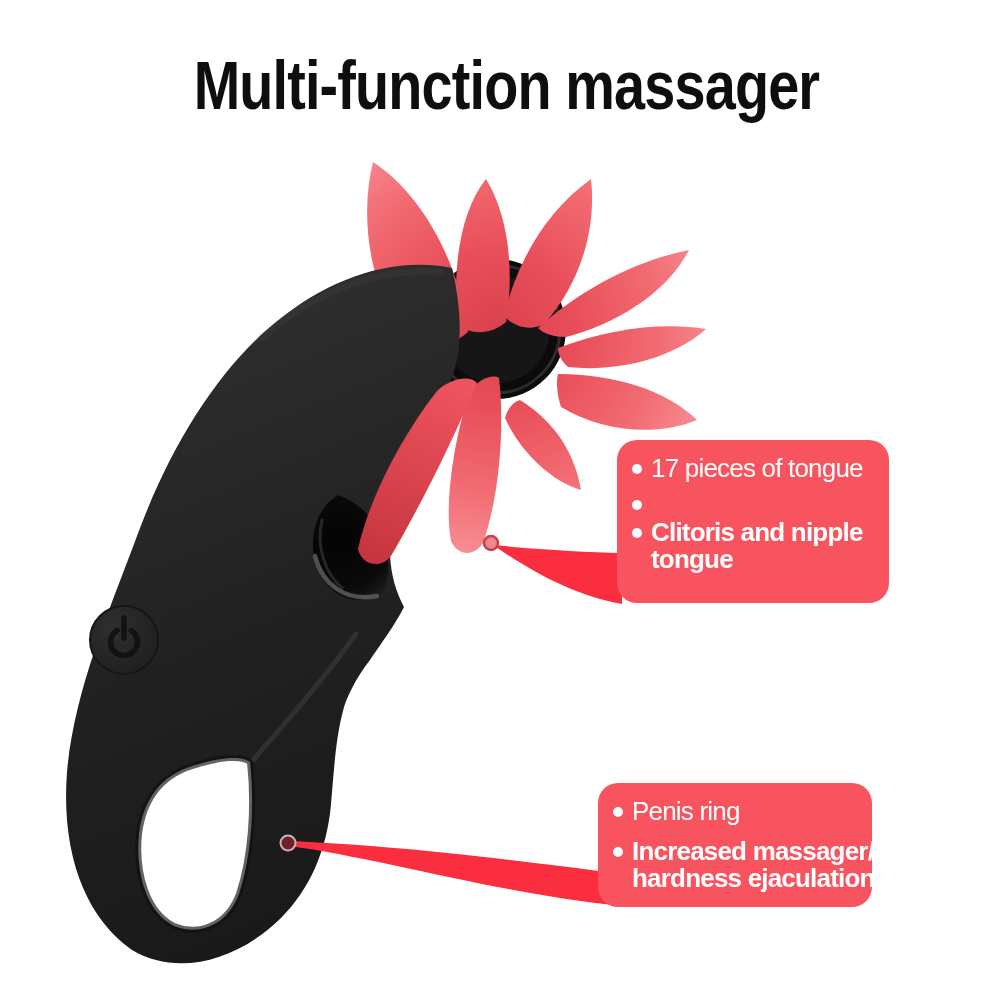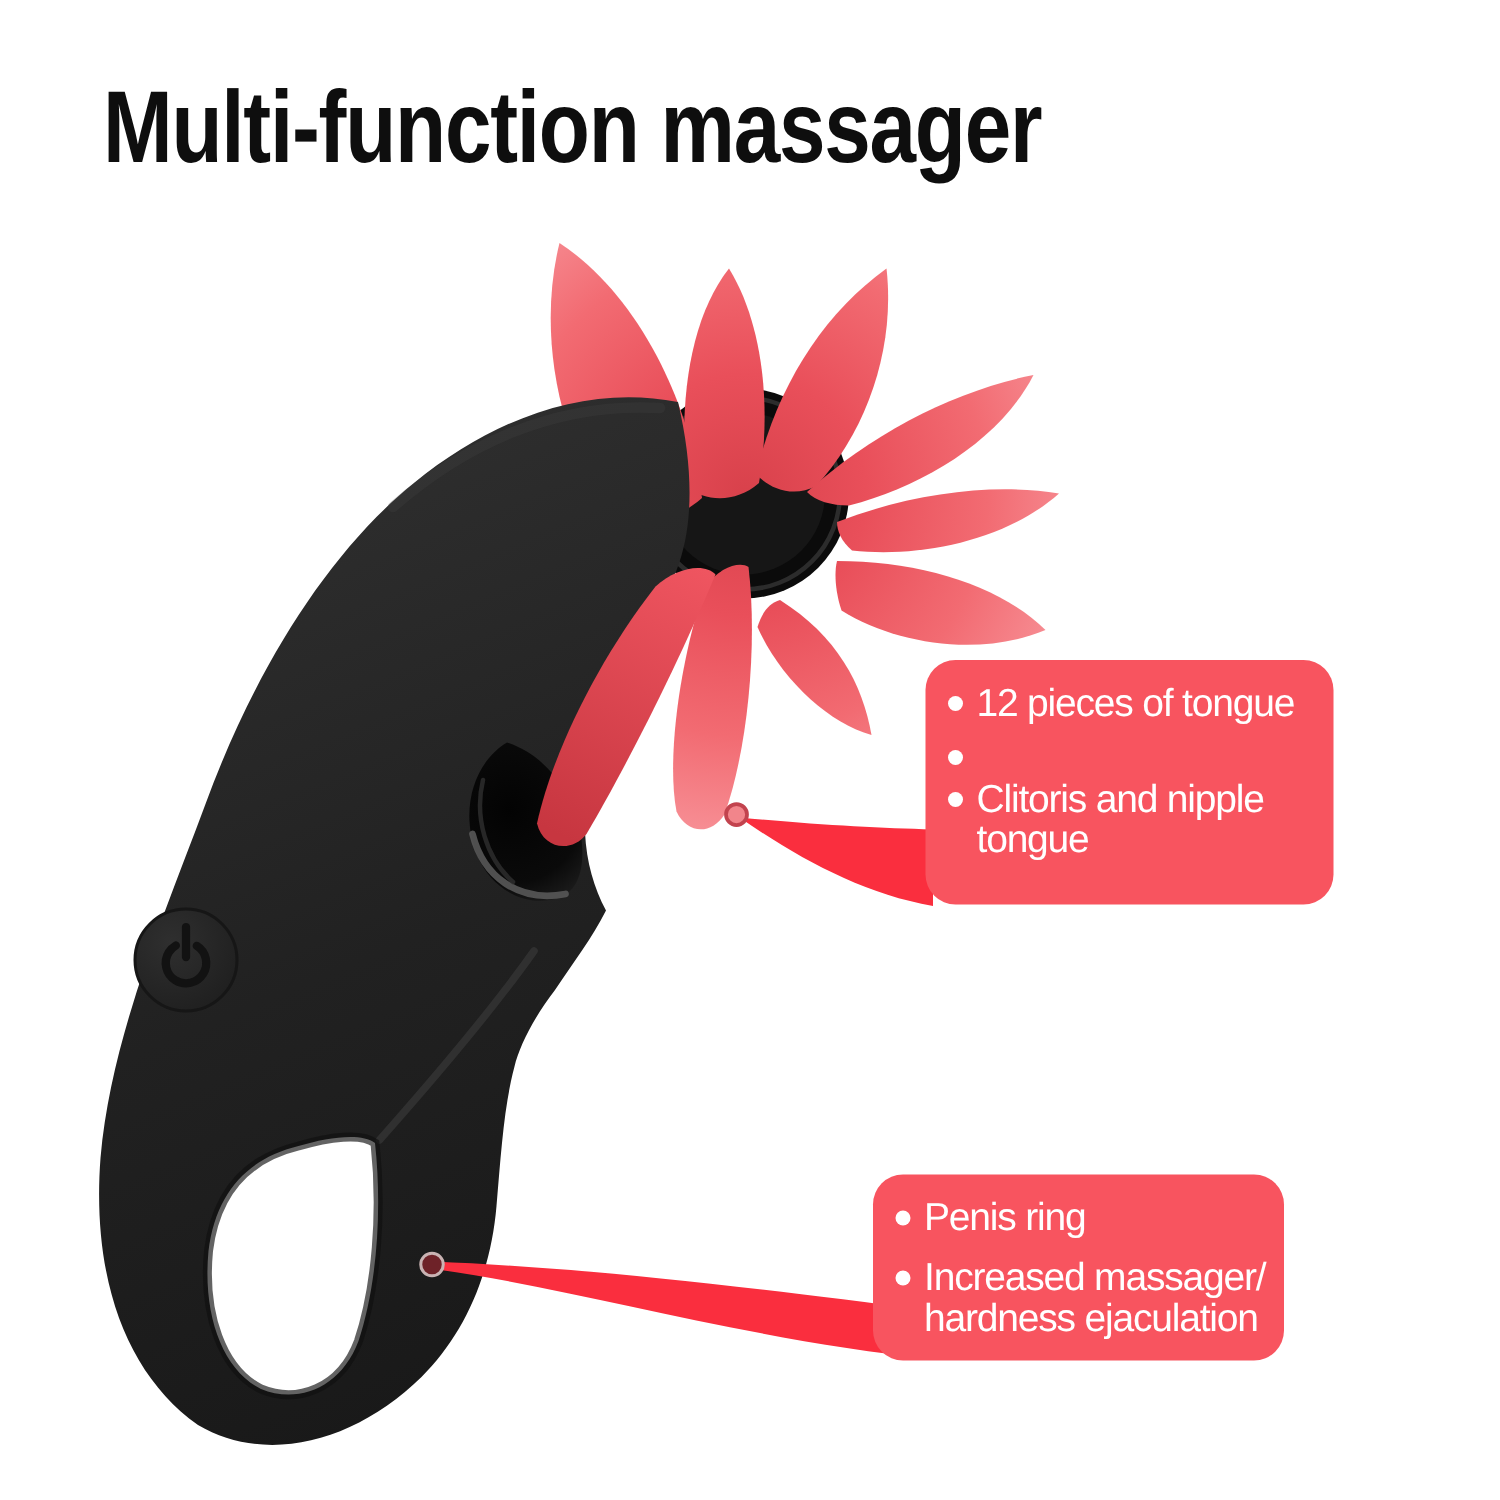--- a/index.html
+++ b/index.html
@@ -1,31 +1,31 @@
 <!DOCTYPE html>
 <html><head>
 <meta charset="utf-8">
 <style>
   html,body{margin:0;padding:0;background:#fff;}
   body{width:1000px;height:1000px;position:relative;overflow:hidden;
        font-family:"Liberation Sans",sans-serif;}
   .stage{position:absolute;inset:0;width:1000px;height:1000px;}
   svg.illus{position:absolute;left:0;top:0;width:1000px;height:1000px;}
 
-  .title-wrap{position:absolute;top:46px;left:0;width:888px;text-align:left;}
+  .title-wrap{position:absolute;top:46px;left:0;width:888px;text-align:right;}
   .title{display:inline-block;transform:scaleX(.82);transform-origin:center;
          font-weight:700;font-size:68px;letter-spacing:-1px;color:#0e0e0e;white-space:nowrap;}
 
   .callout{position:absolute;background:#f8545f;border-radius:20px;color:#fff;
            box-sizing:border-box;padding:15px 10px 12px 15px;}
   .callout-1{left:617px;top:440px;width:272px;height:163px;}
-  .callout-2{left:582px;top:783px;width:274px;height:124px;}
+  .callout-2{left:598px;top:783px;width:274px;height:124px;}
   .item{display:flex;align-items:flex-start;gap:9px;margin-bottom:9px;}
   .callout-2 .item{margin-bottom:13px;}
-  .item:last-child{margin-bottom:0;}
+  .item:last-child{margin-bottom:0;font-weight:bold;}
   .bullet{flex:none;width:10px;height:10px;border-radius:50%;background:#fff;margin-top:9px;}
   .lines{min-width:0;}
   .ln{font-size:26px;line-height:27px;letter-spacing:-0.8px;white-space:nowrap;}
 </style>
 </head>
 <body>
 
 <div class="stage">
 
   <svg class="illus" viewBox="0 0 1000 1000" aria-hidden="true">
@@ -132,21 +132,21 @@
   </svg>
 
   <div class="title-wrap">
     <span class="title">Multi-function massager</span>
   </div>
 
   <div class="callout callout-1">
     <div class="item">
       <span class="bullet"></span>
       <div class="lines">
-        <div class="ln">12 pieces of tongue</div>
+        <div class="ln">17 pieces of tongue</div>
       </div>
     </div>
     <div class="item">
       <span class="bullet"></span>
     </div>
     <div class="item">
       <span class="bullet"></span>
       <div class="lines">
         <div class="ln">Clitoris and nipple</div>
         <div class="ln">tongue</div>

